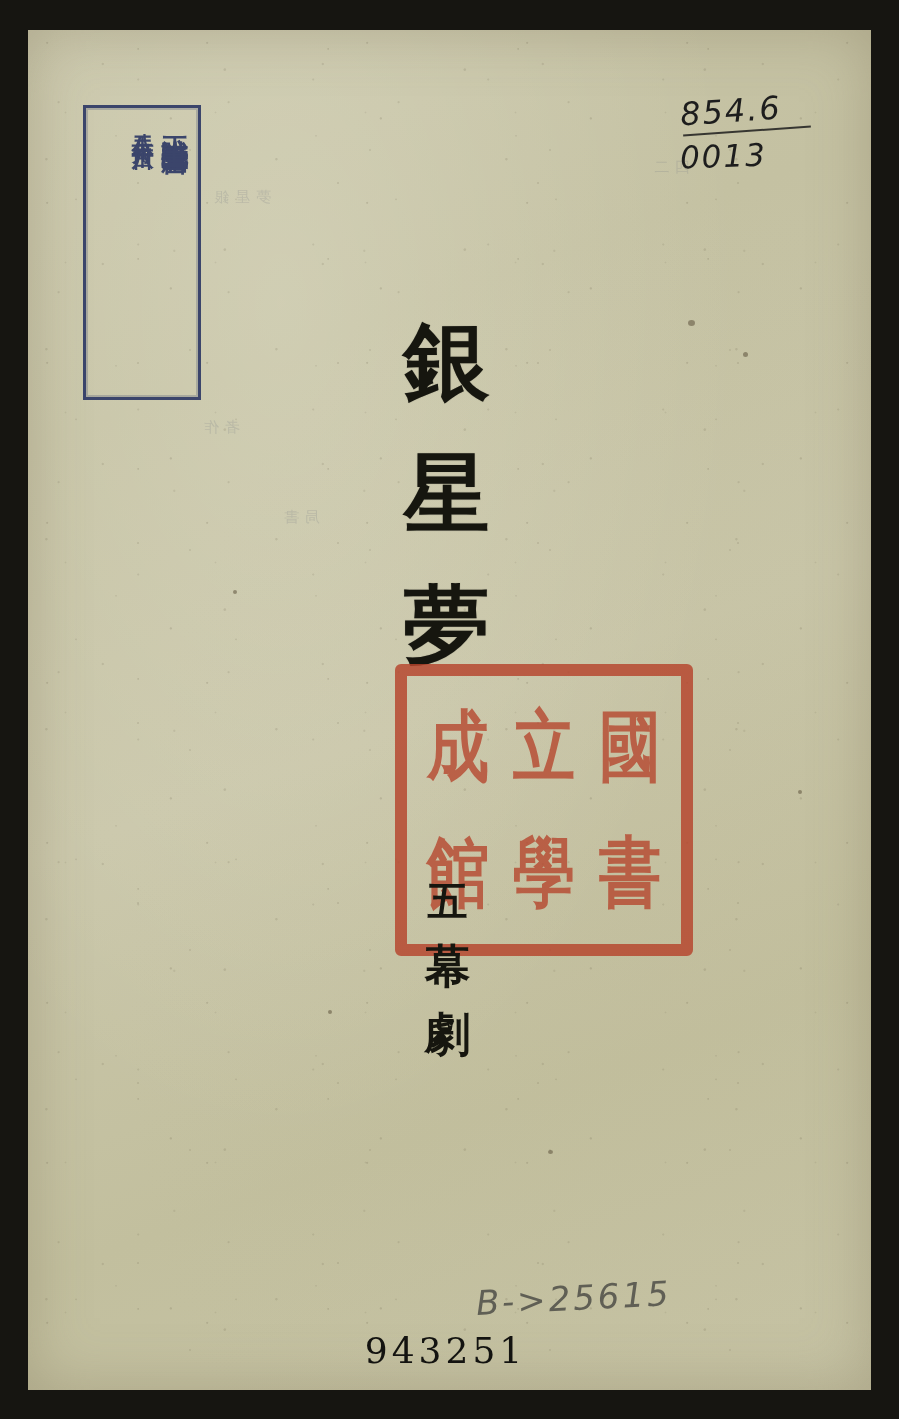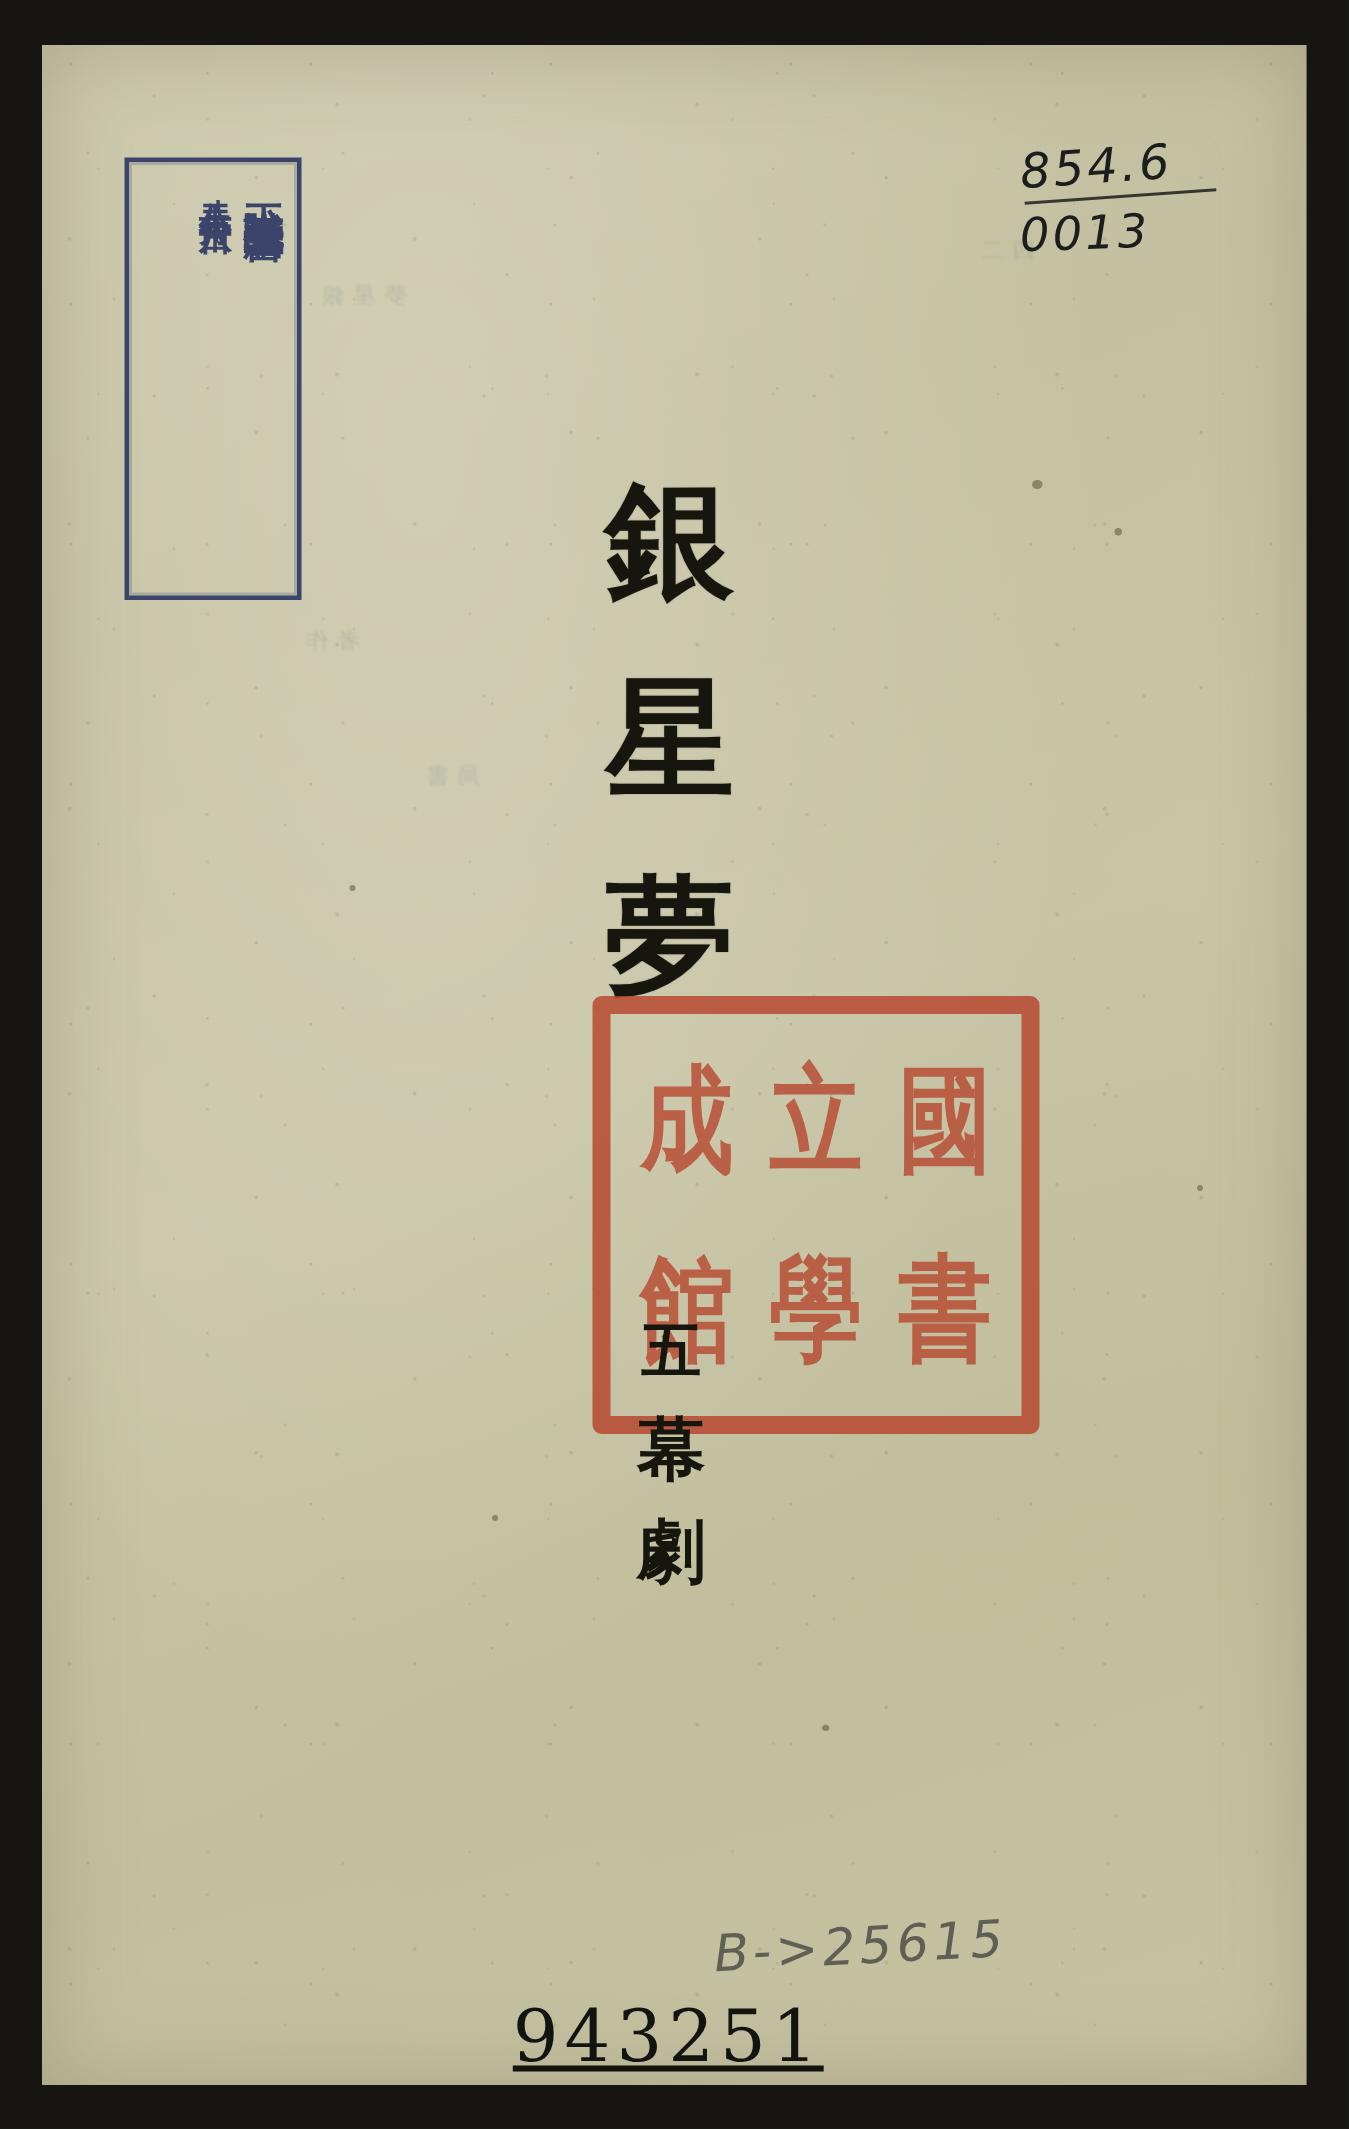--- a/index.html
+++ b/index.html
@@ -217,24 +217,23 @@
   .subtitle-char.big { font-size: 46px; line-height: 68px; }
 
   
   .accession {
     position: absolute;
     left: 0; right: 0;
     top: 1300px;
     text-align: center;
     color: #131310;
     font-family: "DejaVu Serif", serif;
-    font-size: 48px;
+    font-size: 36px;
     letter-spacing: 4px;
     margin-left: -8px;
-    text-decoration: underline;
   }
 
   
   .speck {
     position: absolute;
     border-radius: 50%;
     background: #5c523c;
     opacity: 0.55;
     pointer-events: none;
   }

